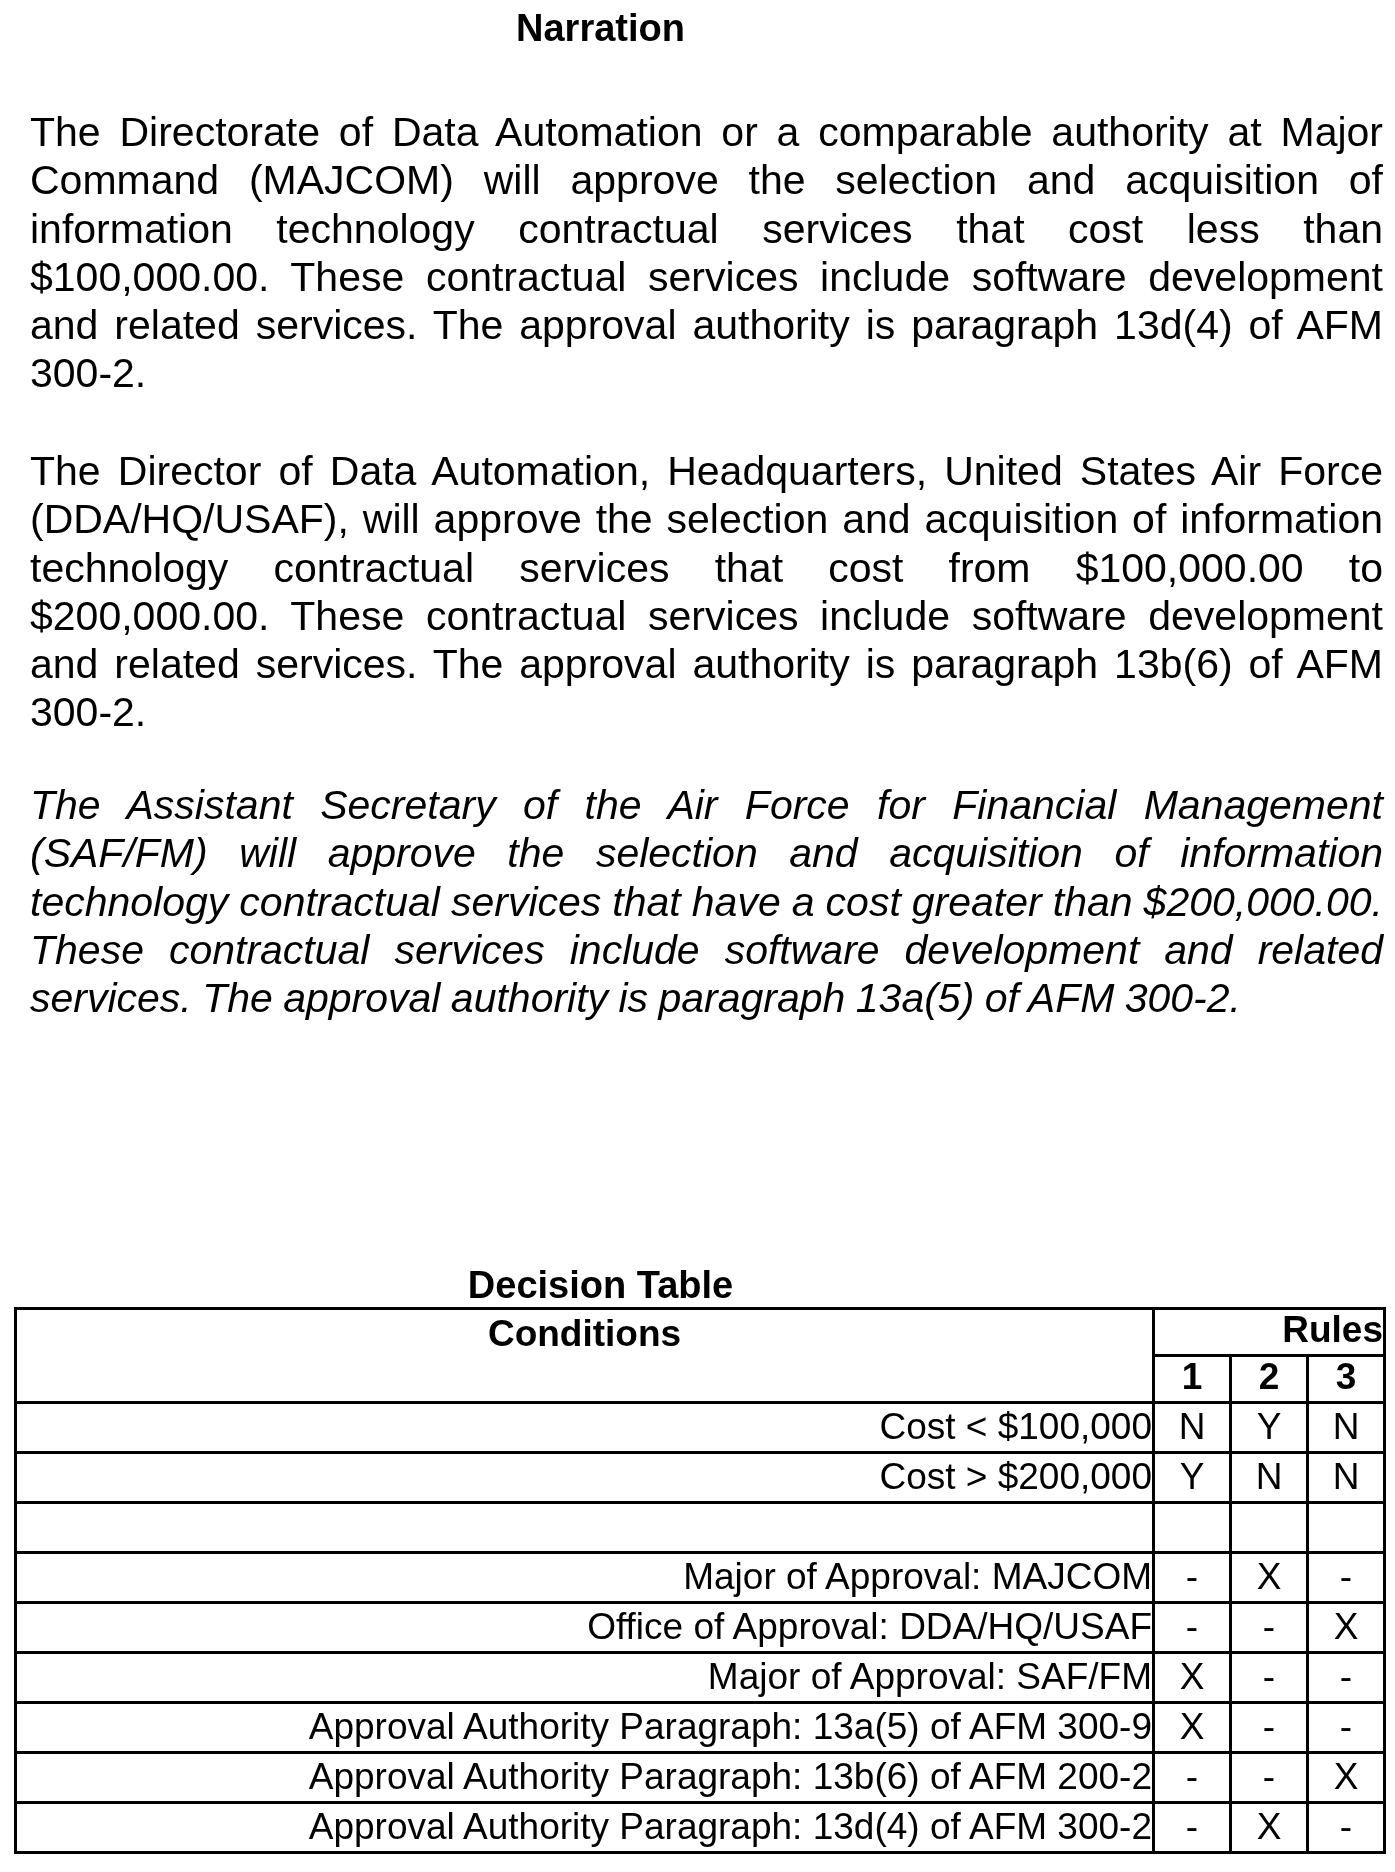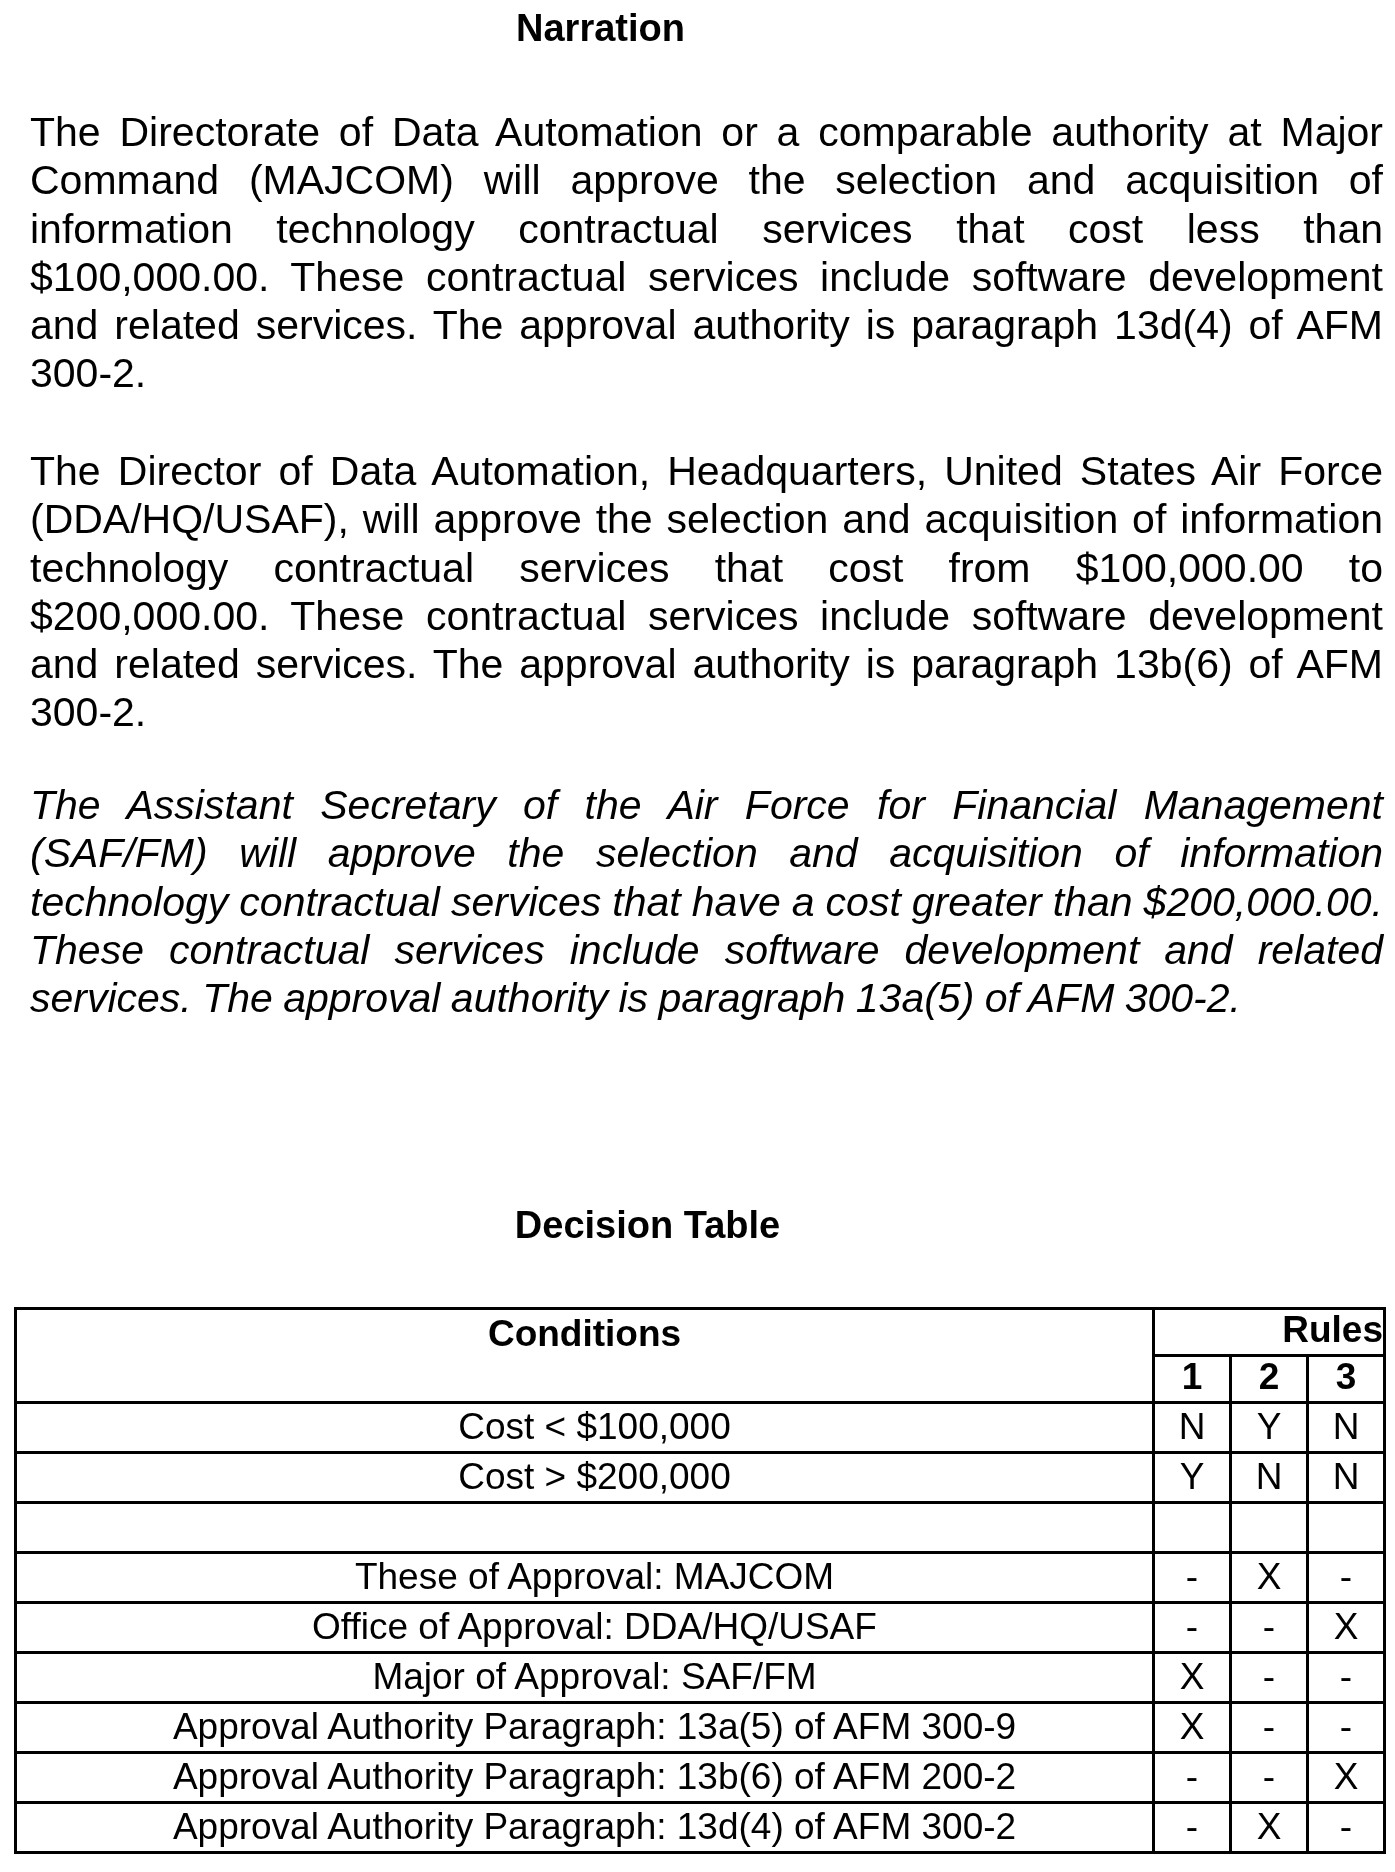--- a/index.html
+++ b/index.html
@@ -19,21 +19,21 @@
     position: absolute;
     left: 0;
     width: 1201px;
     text-align: center;
     font-weight: bold;
     font-size: 38px;
     line-height: 48px;
     margin: 0;
   }
   #narration-heading { top: 4px; }
-  #decision-heading { top: 1201px; padding-left: 47px; }
+  #decision-heading { top: 1261px; }
 
   .para {
     position: absolute;
     left: 22px;
     width: 1353px;
     margin: 8px;
     font-size: 41px;
     line-height: 48.3px;
     text-align: justify;
     word-spacing: -1px;
@@ -69,21 +69,21 @@
   }
   th.rules-head {
     font-weight: bold;
     text-align: right;
   }
   th.rule-num {
     font-weight: bold;
     text-align: center;
   }
   td.cond-cell {
-    text-align: center;
+    text-align: right;
     padding-left: 20px !important;
     padding-top: 3px !important;
   }
   td.rule-cell {
     text-align: center;
     padding-top: 3px !important;
   }
 </style>
 </head>
 <body>
@@ -127,21 +127,21 @@
       <td class="rule-cell">N</td>
       <td class="rule-cell">N</td>
     </tr>
     <tr>
       <td class="cond-cell"></td>
       <td class="rule-cell"></td>
       <td class="rule-cell"></td>
       <td class="rule-cell"></td>
     </tr>
     <tr>
-      <td class="cond-cell">These of Approval: MAJCOM</td>
+      <td class="cond-cell">Major of Approval: MAJCOM</td>
       <td class="rule-cell">-</td>
       <td class="rule-cell">X</td>
       <td class="rule-cell">-</td>
     </tr>
     <tr>
       <td class="cond-cell">Office of Approval: DDA/HQ/USAF</td>
       <td class="rule-cell">-</td>
       <td class="rule-cell">-</td>
       <td class="rule-cell">X</td>
     </tr>

